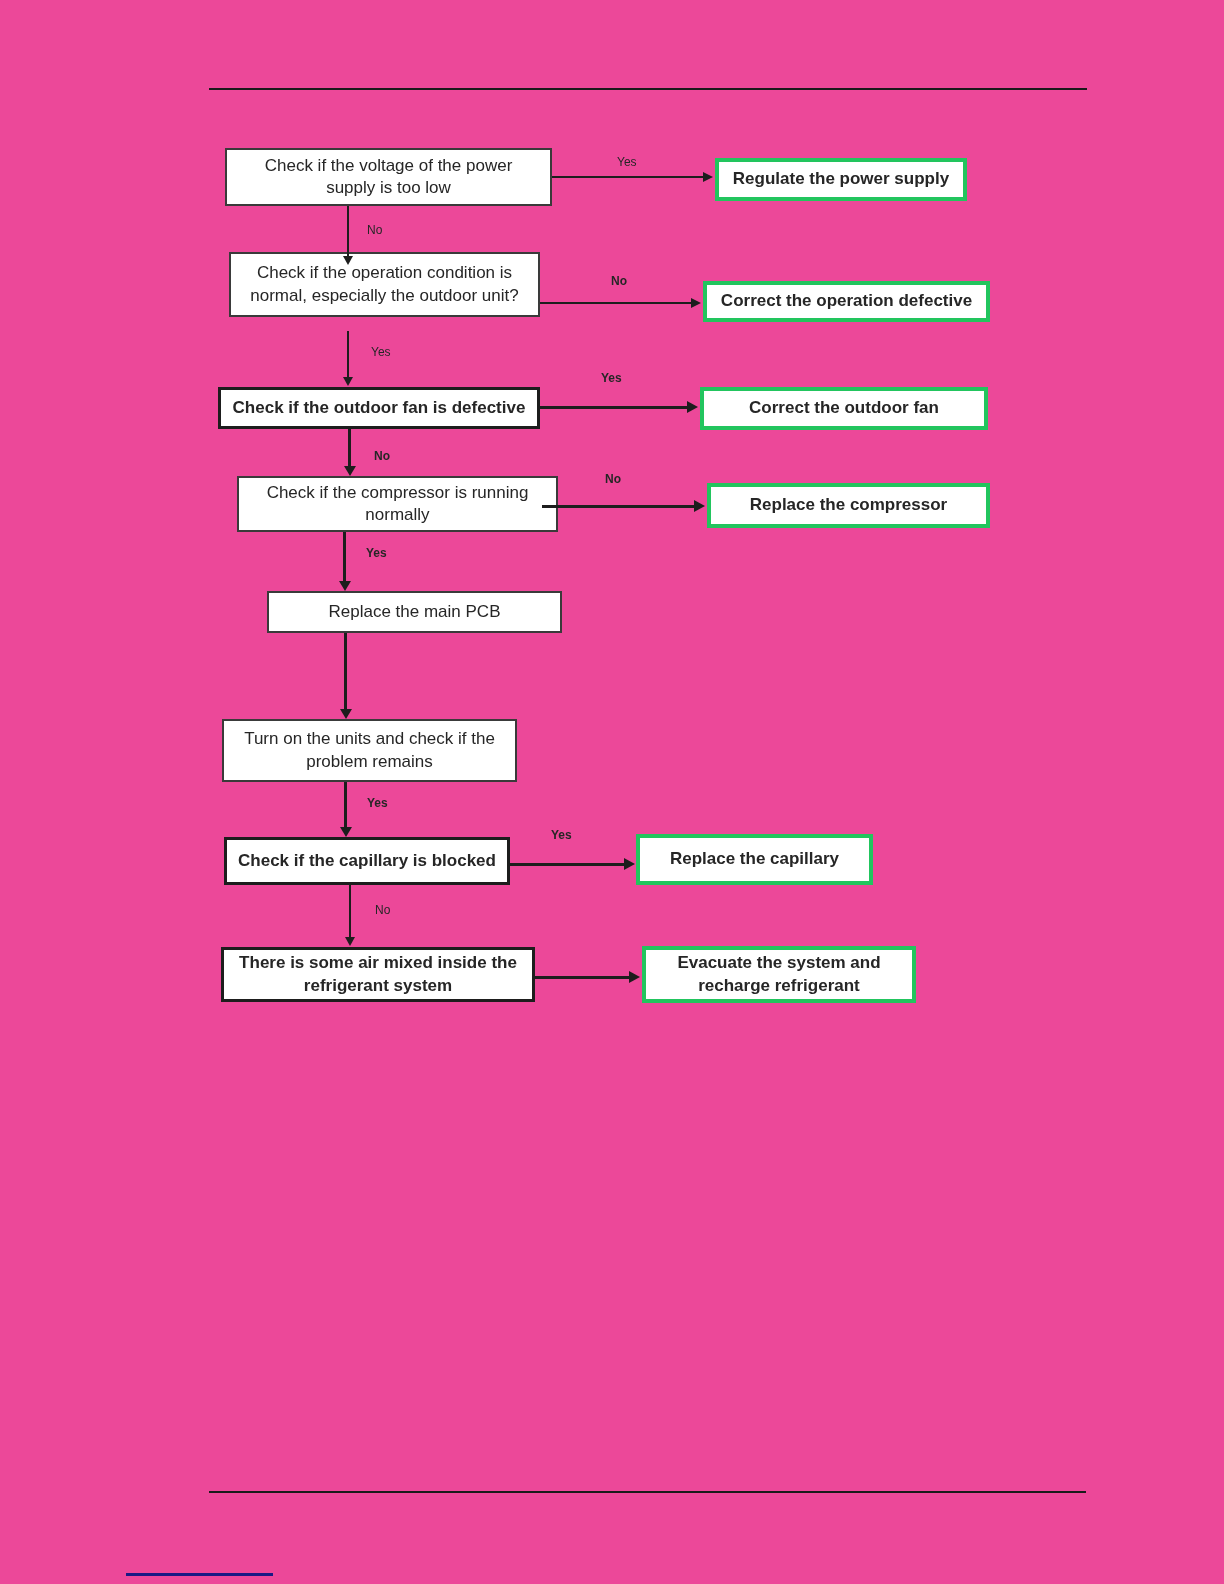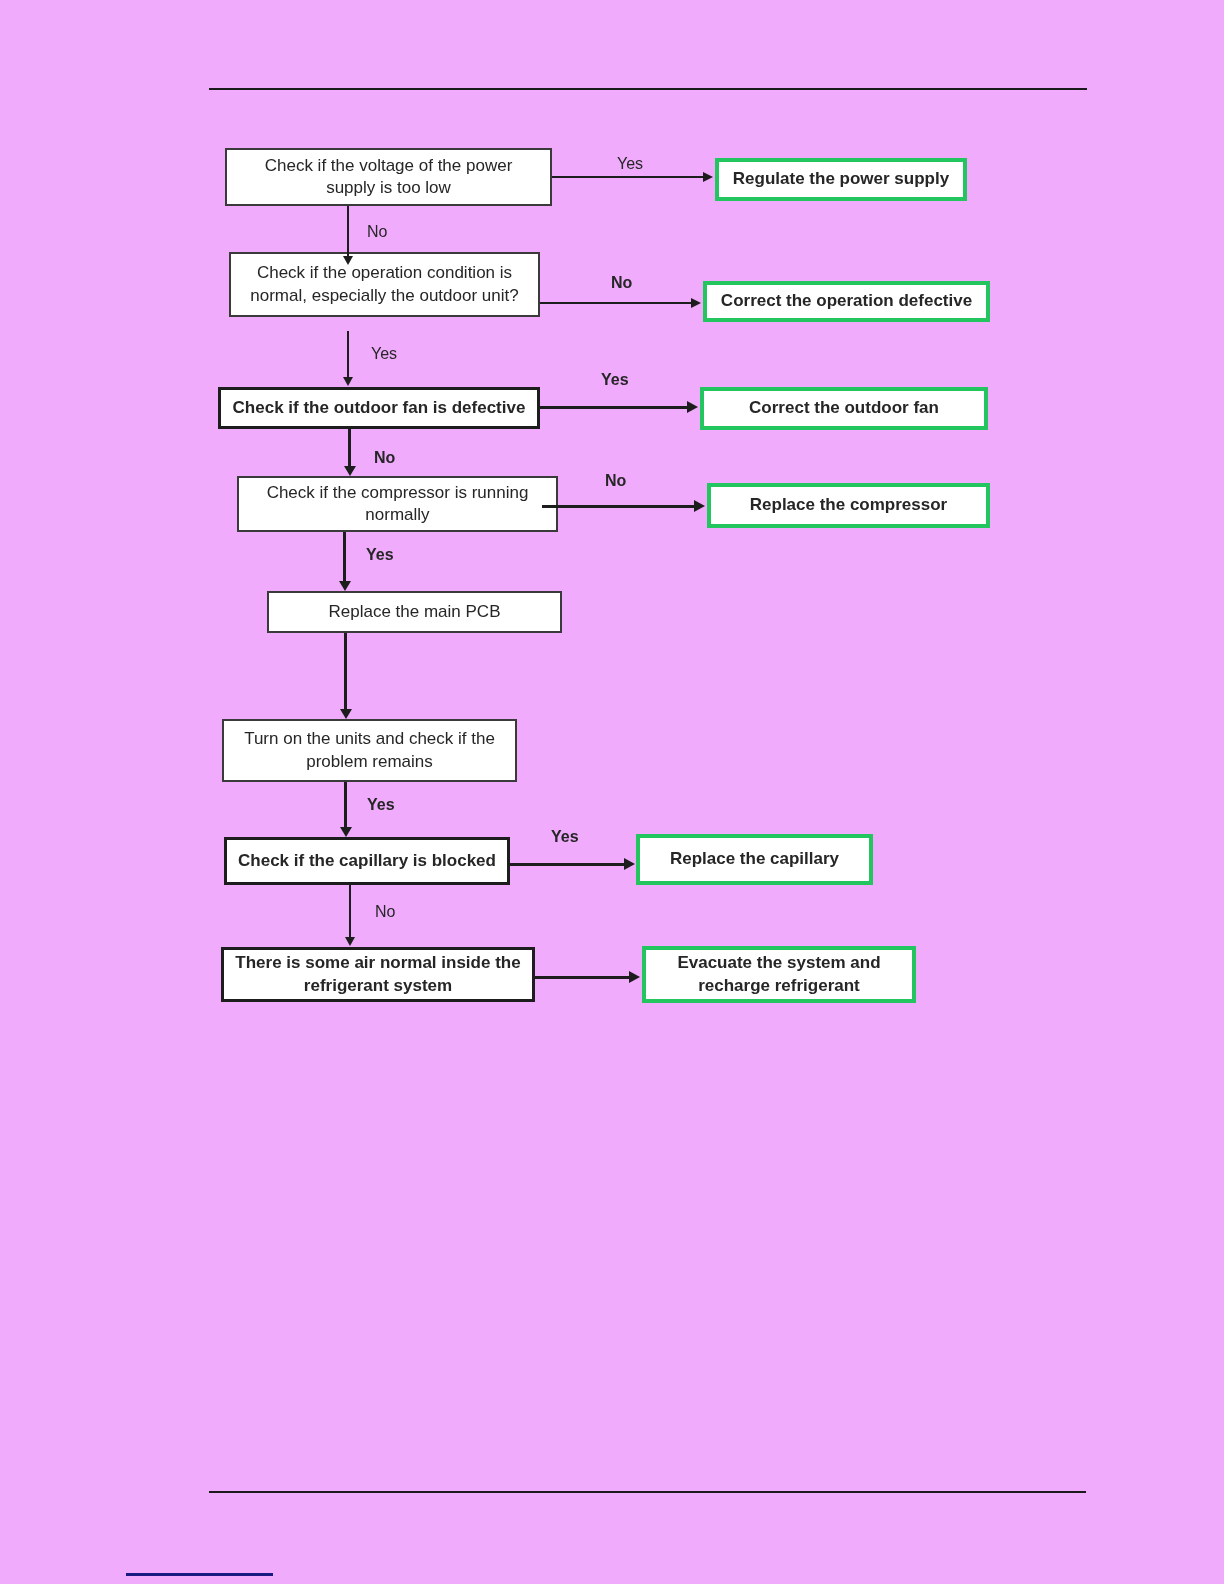--- a/index.html
+++ b/index.html
@@ -1,19 +1,19 @@
 <!DOCTYPE html>
 <html><head>
 <meta charset="utf-8">
 <style>
   html,body{margin:0;padding:0;background:#ffffff;}
   .page{
     position:relative;
     width:1224px;height:1584px;
-    background:#f0abfc;
+    background:#ec4899;
     font-family:"Liberation Sans","DejaVu Sans",sans-serif;
     color:#2a2a2a;
     overflow:hidden;
   }
   .rule{position:absolute;background:#1a1a1a;height:2px;}
   .link-line{position:absolute;background:#191984;height:3px;}
   .node{
     position:absolute;
     display:flex;align-items:center;justify-content:center;
     text-align:center;
@@ -26,21 +26,21 @@
   .b2{border:2px solid #3a3a3a;}
   .b3{border:3px solid #1d1d1d;}
   .b4{border:4px solid #22c55e;}
   .bold{font-weight:700;}
   .hl,.vl{position:absolute;background:#1d1d1d;}
   .ah{position:absolute;width:0;height:0;border-style:solid;}
   .ah-r2{border-width:5px 0 5px 10px;border-color:transparent transparent transparent #1d1d1d;}
   .ah-r3{border-width:6px 0 6px 11px;border-color:transparent transparent transparent #1d1d1d;}
   .ah-d2{border-width:9px 5px 0 5px;border-color:#1d1d1d transparent transparent transparent;}
   .ah-d3{border-width:10px 6px 0 6px;border-color:#1d1d1d transparent transparent transparent;}
-  .lbl{position:absolute;font-size:16px;color:#262626;line-height:1;}
+  .lbl{position:absolute;font-size:12px;color:#262626;line-height:1;}
   .w700{font-weight:700;}
 </style>
 </head>
 <body>
 
 <div class="page">
 
   <div class="rule" style="left:209px;top:88px;width:878px;"></div>
   <div class="rule" style="left:209px;top:1491px;width:877px;"></div>
   <div class="link-line" style="left:126px;top:1573px;width:147px;"></div>
@@ -56,21 +56,21 @@
   <div class="node b2" style="left:221px;top:476px;width:321px;height:56px;margin-left:16px;">Check if the compressor is running
 normally</div>
 
   <div class="node b2" style="left:222px;top:591px;width:295px;height:42px;margin-left:45px;">Replace the main PCB</div>
 
   <div class="node b2" style="left:222px;top:719px;width:295px;height:63px;">Turn on the units and check if the
 problem remains</div>
 
   <div class="node b3 bold" style="left:224px;top:837px;width:286px;height:48px;">Check if the capillary is blocked</div>
 
-  <div class="node b3 bold" style="left:221px;top:947px;width:314px;height:55px;">There is some air normal inside the
+  <div class="node b3 bold" style="left:221px;top:947px;width:314px;height:55px;">There is some air mixed inside the
 refrigerant system</div>
 
   <div class="node b4 bold" style="left:715px;top:158px;width:252px;height:43px;">Regulate the power supply</div>
 
   <div class="node b4 bold" style="left:703px;top:281px;width:287px;height:41px;">Correct the operation defective</div>
 
   <div class="node b4 bold" style="left:700px;top:387px;width:288px;height:43px;">Correct the outdoor fan</div>
 
   <div class="node b4 bold" style="left:707px;top:483px;width:283px;height:45px;">Replace the compressor</div>
 

